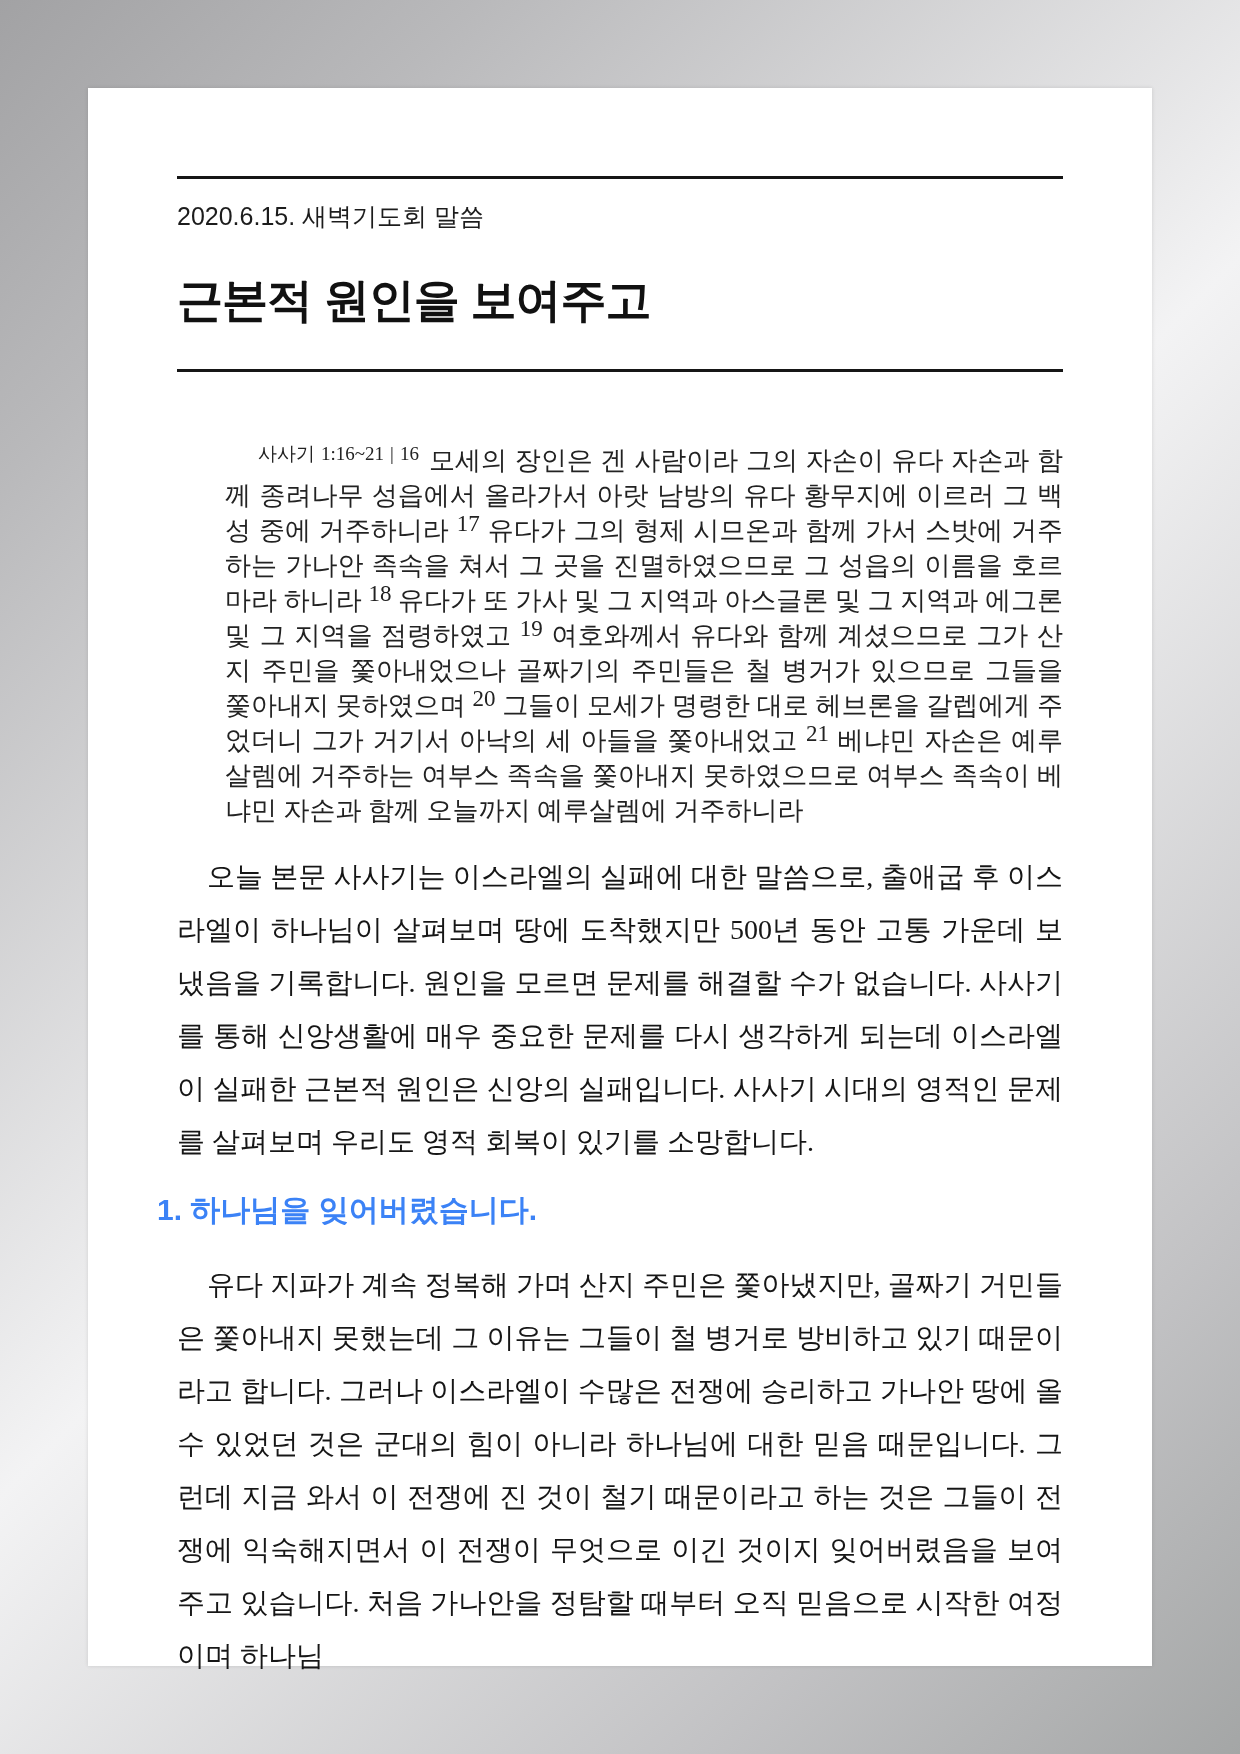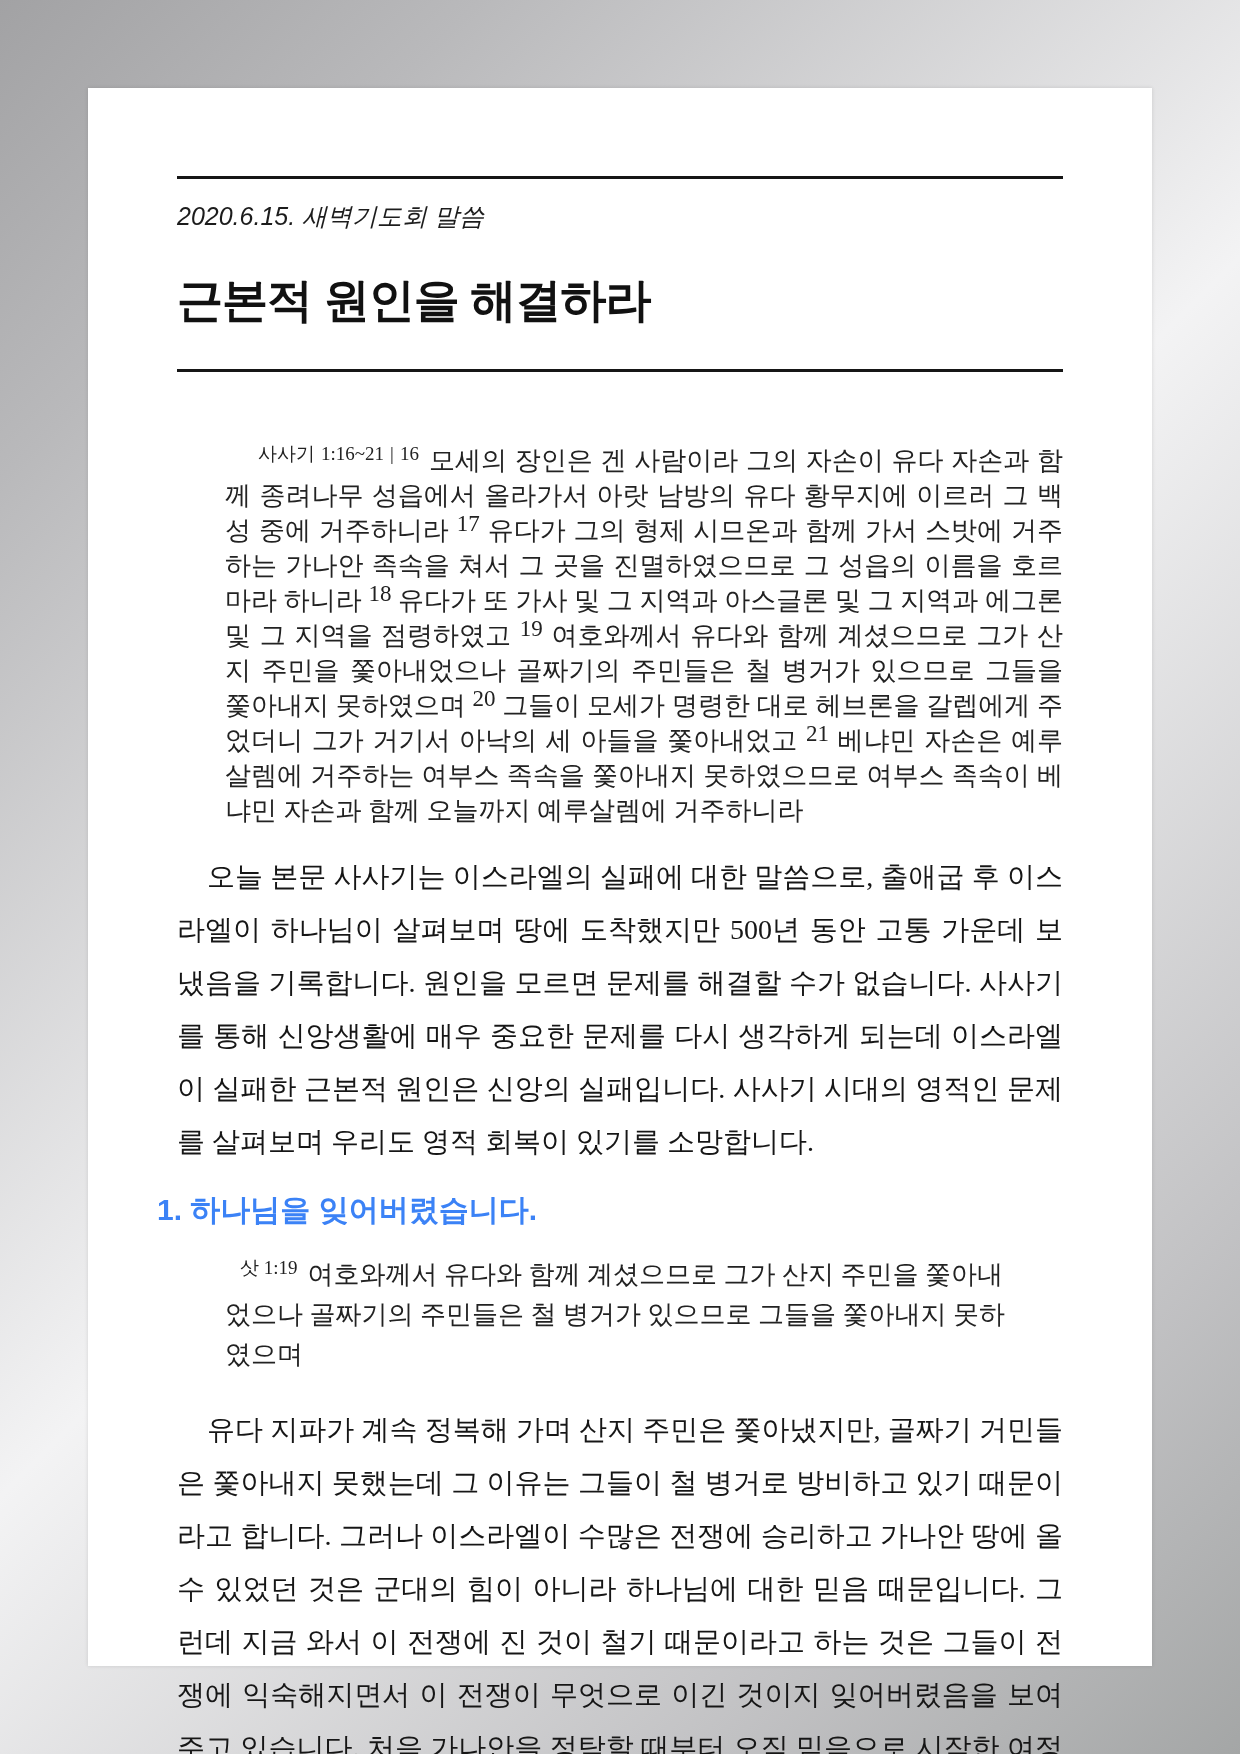--- a/index.html
+++ b/index.html
@@ -40,21 +40,20 @@
   }
   .header-row {
     display: flex;
     justify-content: space-between;
     align-items: center;
     margin-top: 20px;
     font-family: "Liberation Sans", "DejaVu Sans", sans-serif;
     font-size: 25px;
     line-height: 34px;
     color: #1c1c1c;
-    font-style: italic;
   }
   .title {
     margin: 38px 0 0 0;
     font-family: "Liberation Sans", "DejaVu Sans", sans-serif;
     font-size: 46px;
     line-height: 58px;
     font-weight: bold;
     letter-spacing: -1px;
     color: #111111;
   }
@@ -114,33 +113,30 @@
 <div class="backdrop">
   <div class="page">
     <div class="content">
 
       <div class="rule"></div>
 
       <div class="header-row">
         <span class="header-left">2020.6.15. 새벽기도회 말씀</span>
       </div>
 
-      <h1 class="title">근본적 원인을 해결하라</h1>
+      <h1 class="title">근본적 원인을 보여주고</h1>
 
       <div class="rule rule-title"></div>
 
       <div class="scripture scripture-main">
         <span class="ref">사사기 1:16~21 | 16</span><span>모세의 장인은 겐 사람이라 그의 자손이 유다 자손과 함께 종려나무 성읍에서 올라가서 아랏 남방의 유다 황무지에 이르러 그 백성 중에 거주하니라 <sup>17</sup> 유다가 그의 형제 시므온과 함께 가서 스밧에 거주하는 가나안 족속을 쳐서 그 곳을 진멸하였으므로 그 성읍의 이름을 호르마라 하니라 <sup>18</sup> 유다가 또 가사 및 그 지역과 아스글론 및 그 지역과 에그론 및 그 지역을 점령하였고 <sup>19</sup> 여호와께서 유다와 함께 계셨으므로 그가 산지 주민을 쫓아내었으나 골짜기의 주민들은 철 병거가 있으므로 그들을 쫓아내지 못하였으며 <sup>20</sup> 그들이 모세가 명령한 대로 헤브론을 갈렙에게 주었더니 그가 거기서 아낙의 세 아들을 쫓아내었고 <sup>21</sup> 베냐민 자손은 예루살렘에 거주하는 여부스 족속을 쫓아내지 못하였으므로 여부스 족속이 베냐민 자손과 함께 오늘까지 예루살렘에 거주하니라</span>
       </div>
 
       <p class="body-para">오늘 본문 사사기는 이스라엘의 실패에 대한 말씀으로, 출애굽 후 이스라엘이 하나님이 살펴보며 땅에 도착했지만 500년 동안 고통 가운데 보냈음을 기록합니다. 원인을 모르면 문제를 해결할 수가 없습니다. 사사기를 통해 신앙생활에 매우 중요한 문제를 다시 생각하게 되는데 이스라엘이 실패한 근본적 원인은 신앙의 실패입니다. 사사기 시대의 영적인 문제를 살펴보며 우리도 영적 회복이 있기를 소망합니다.</p>
 
       <h2 class="section-heading">1. 하나님을 잊어버렸습니다.</h2>
 
-      <div class="scripture scripture-section">
-        <span class="ref">삿 1:19</span><span>여호와께서 유다와 함께 계셨으므로 그가 산지 주민을 쫓아내었으나 골짜기의 주민들은 철 병거가 있으므로 그들을 쫓아내지 못하였으며</span>
-      </div>
 
       <p class="body-para section-para">유다 지파가 계속 정복해 가며 산지 주민은 쫓아냈지만, 골짜기 거민들은 쫓아내지 못했는데 그 이유는 그들이 철 병거로 방비하고 있기 때문이라고 합니다. 그러나 이스라엘이 수많은 전쟁에 승리하고 가나안 땅에 올 수 있었던 것은 군대의 힘이 아니라 하나님에 대한 믿음 때문입니다. 그런데 지금 와서 이 전쟁에 진 것이 철기 때문이라고 하는 것은 그들이 전쟁에 익숙해지면서 이 전쟁이 무엇으로 이긴 것이지 잊어버렸음을 보여주고 있습니다. 처음 가나안을 정탐할 때부터 오직 믿음으로 시작한 여정이며 하나님</p>
 
     </div>
   </div>
 </div>
 
 </body></html>

